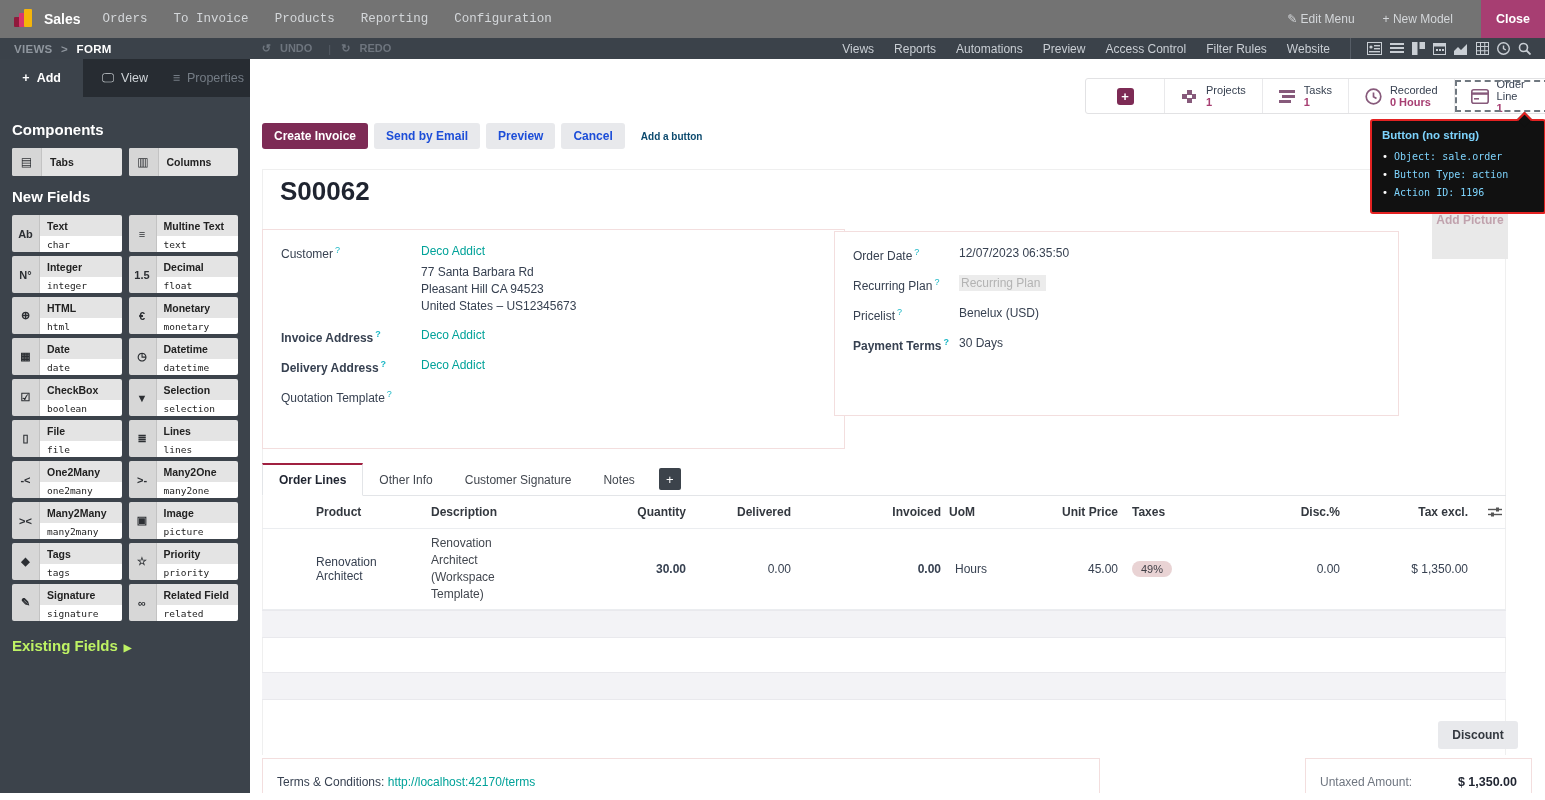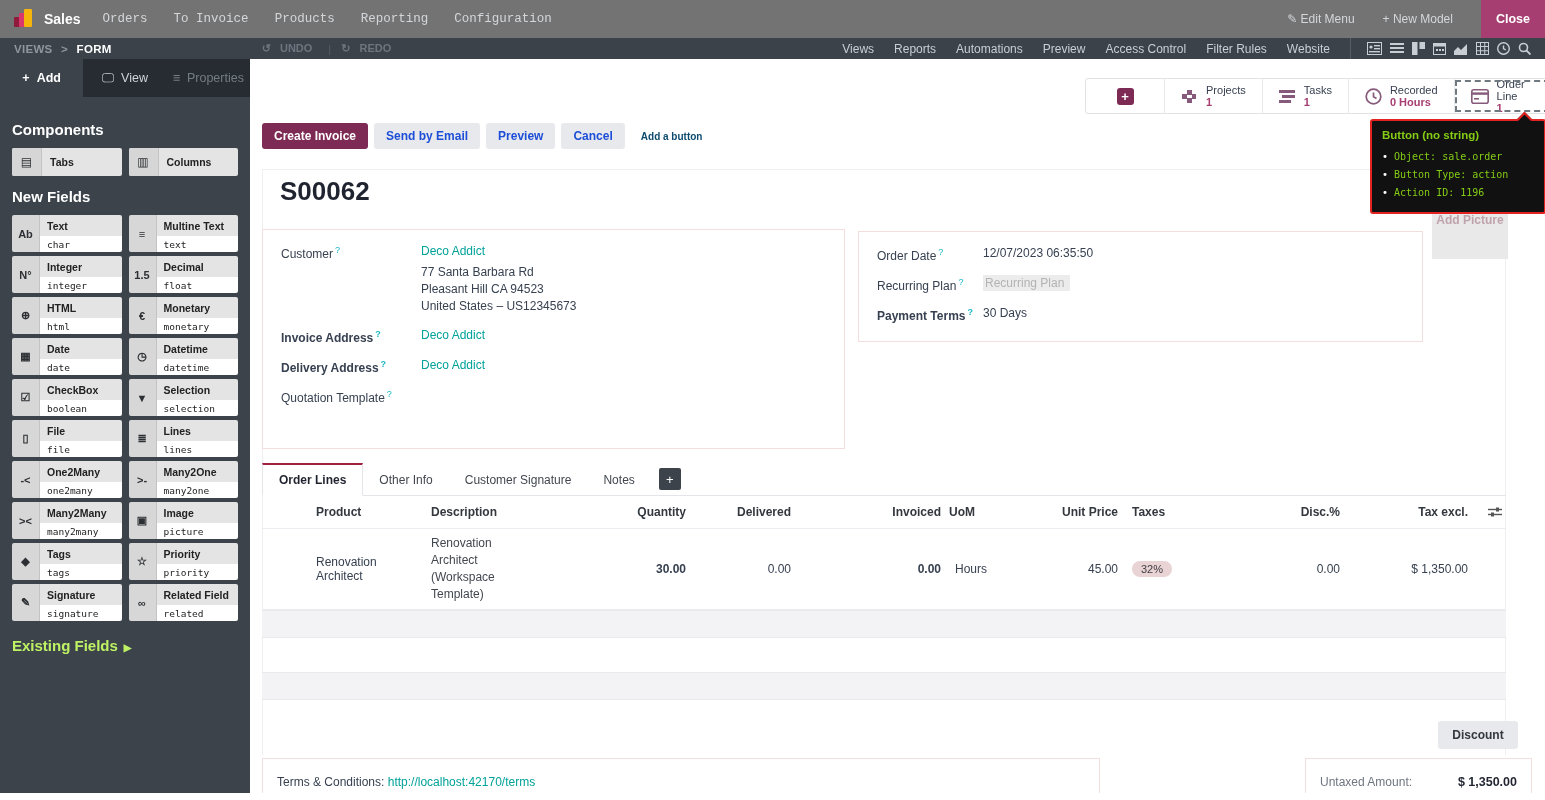--- a/index.html
+++ b/index.html
@@ -84,35 +84,35 @@
   .plus-sq { width:17px; height:17px; background:#7d2b55; border-radius:3px; color:#fff;
     font-size:13px; font-weight:bold; display:flex; align-items:center; justify-content:center; }
   .smart-ic { color:#875a7b; margin-right:8px; display:flex; }
   .smart-txt { display:flex; flex-direction:column; line-height:12px; }
   .smart-lb { font-size:11px; color:#374151; }
   .smart-val { font-size:11px; font-weight:bold; color:#a73e72; }
   .smart-cell.selected { outline:2px dashed #707880; outline-offset:-3px; }
 
   
   .tooltip { position:absolute; left:1120px; top:60px; width:176px; background:#111;
-    border:2px solid #e32222; border-radius:3px; color:#84cc16; padding:8px 10px 10px; z-index:5; }
+    border:2px solid #e32222; border-radius:3px; color:#7dd3fc; padding:8px 10px 10px; z-index:5; }
   .tooltip .arrow { position:absolute; top:-7px; right:14px; width:11px; height:11px; background:#111;
     transform:rotate(45deg); border-left:2px solid #e32222; border-top:2px solid #e32222; }
   .tt-title { font-size:11.5px; font-weight:bold; margin-bottom:7px; }
   .tooltip ul { list-style:none; }
   .tooltip li { font-family:"DejaVu Sans Mono", monospace; font-size:10px; line-height:18px; padding-left:12px; position:relative; }
   .tooltip li::before { content:"•"; position:absolute; left:0; color:#fff; }
 
   .add-picture { position:absolute; left:1182px; top:148px; width:76px; height:52px; background:#e9e9e9;
     color:#c0a2ad; font-size:12px; font-weight:bold; text-align:center; padding-top:6px; z-index:1; }
 
   
   .fgroup { position:absolute; border:1px solid #f3dede; background:#fff; padding:14px 18px; }
   .fg-left { left:12px; top:170px; width:583px; height:220px; }
-  .fg-right { left:608px; top:172px; width:565px; height:111px; }
+  .fg-right { left:584px; top:172px; width:565px; height:185px; }
   .frow { display:flex; margin-bottom:13px; }
   .flabel { width:140px; flex:none; font-size:12px; color:#374151; padding-top:1px; }
   .flabel.b { font-weight:bold; }
   .flabel sup { color:#19b6c4; font-size:9px; margin-left:2px; }
   .fval { font-size:12px; color:#374151; }
   .fval .link { color:#01a299; cursor:pointer; }
   .addr { margin-top:6px; line-height:17px; font-size:12px; color:#374151; }
   .fg-right .flabel { width:106px; }
   .placeholder { background:#ececec; color:#b3b3b3; padding:1px 6px 1px 2px; }
 
@@ -485,20 +485,24 @@
     </div>
 
     <div class="fgroup fg-right">
       <div class="frow">
         <div class="flabel"><span>Order Date</span><sup>?</sup></div>
         <div class="fval">12/07/2023 06:35:50</div>
       </div>
       <div class="frow">
         <div class="flabel"><span>Recurring Plan</span><sup>?</sup></div>
         <div class="fval"><span class="placeholder">Recurring Plan</span></div>
+      </div>
+      <div class="frow">
+        <div class="flabel"><span>Pricelist</span><sup>?</sup></div>
+        <div class="fval">Benelux (USD)</div>
       </div>
       <div class="frow">
         <div class="flabel b"><span>Payment Terms</span><sup>?</sup></div>
         <div class="fval">30 Days</div>
       </div>
     </div>
 
     <div class="lines-block">
       <div class="ntabs">
         <div class="ntab active">Order Lines</div>
@@ -547,21 +551,21 @@
           <tr>
             <td class="l teal" style="padding-left:54px">Renovation Architect</td>
             <td class="l">
                 <div class="desc">Renovation Architect (Workspace Template)</div>
               </td>
             <td class="r tealb">30.00</td>
             <td class="r teal">0.00</td>
             <td class="r tealb">0.00</td>
             <td class="l" style="padding-left:10px">Hours</td>
             <td class="r">45.00</td>
-            <td class="l" style="padding-left:10px"><span class="pill">32%</span></td>
+            <td class="l" style="padding-left:10px"><span class="pill">49%</span></td>
             <td class="r">0.00</td>
             <td class="r">$ 1,350.00</td>
             <td></td>
           </tr>
         </tbody>
       </table>
       <div class="stripe s-grey" style="height:28px"></div>
       <div class="stripe" style="height:34px"></div>
       <div class="stripe s-grey" style="height:28px"></div>
       <div class="stripe" style="height:48px"></div>

